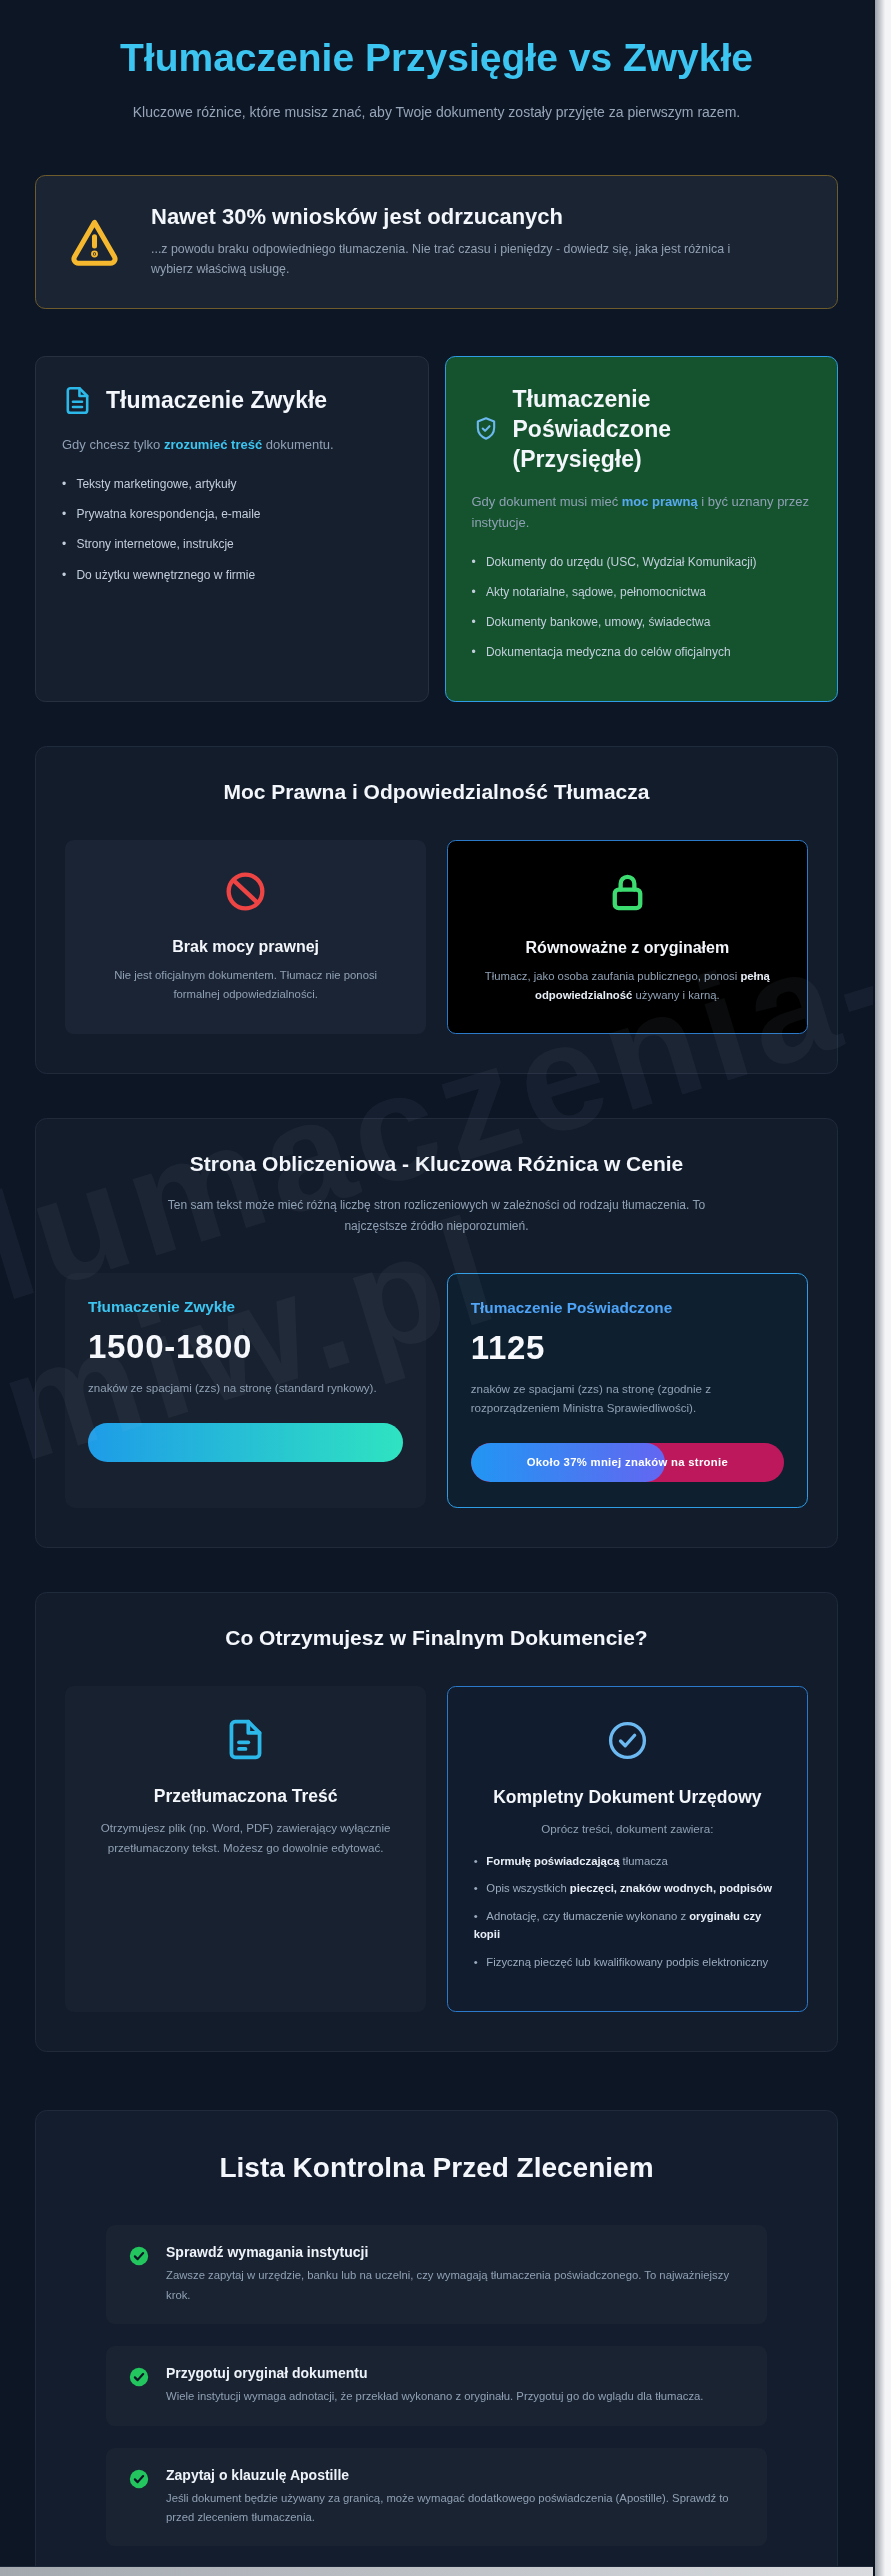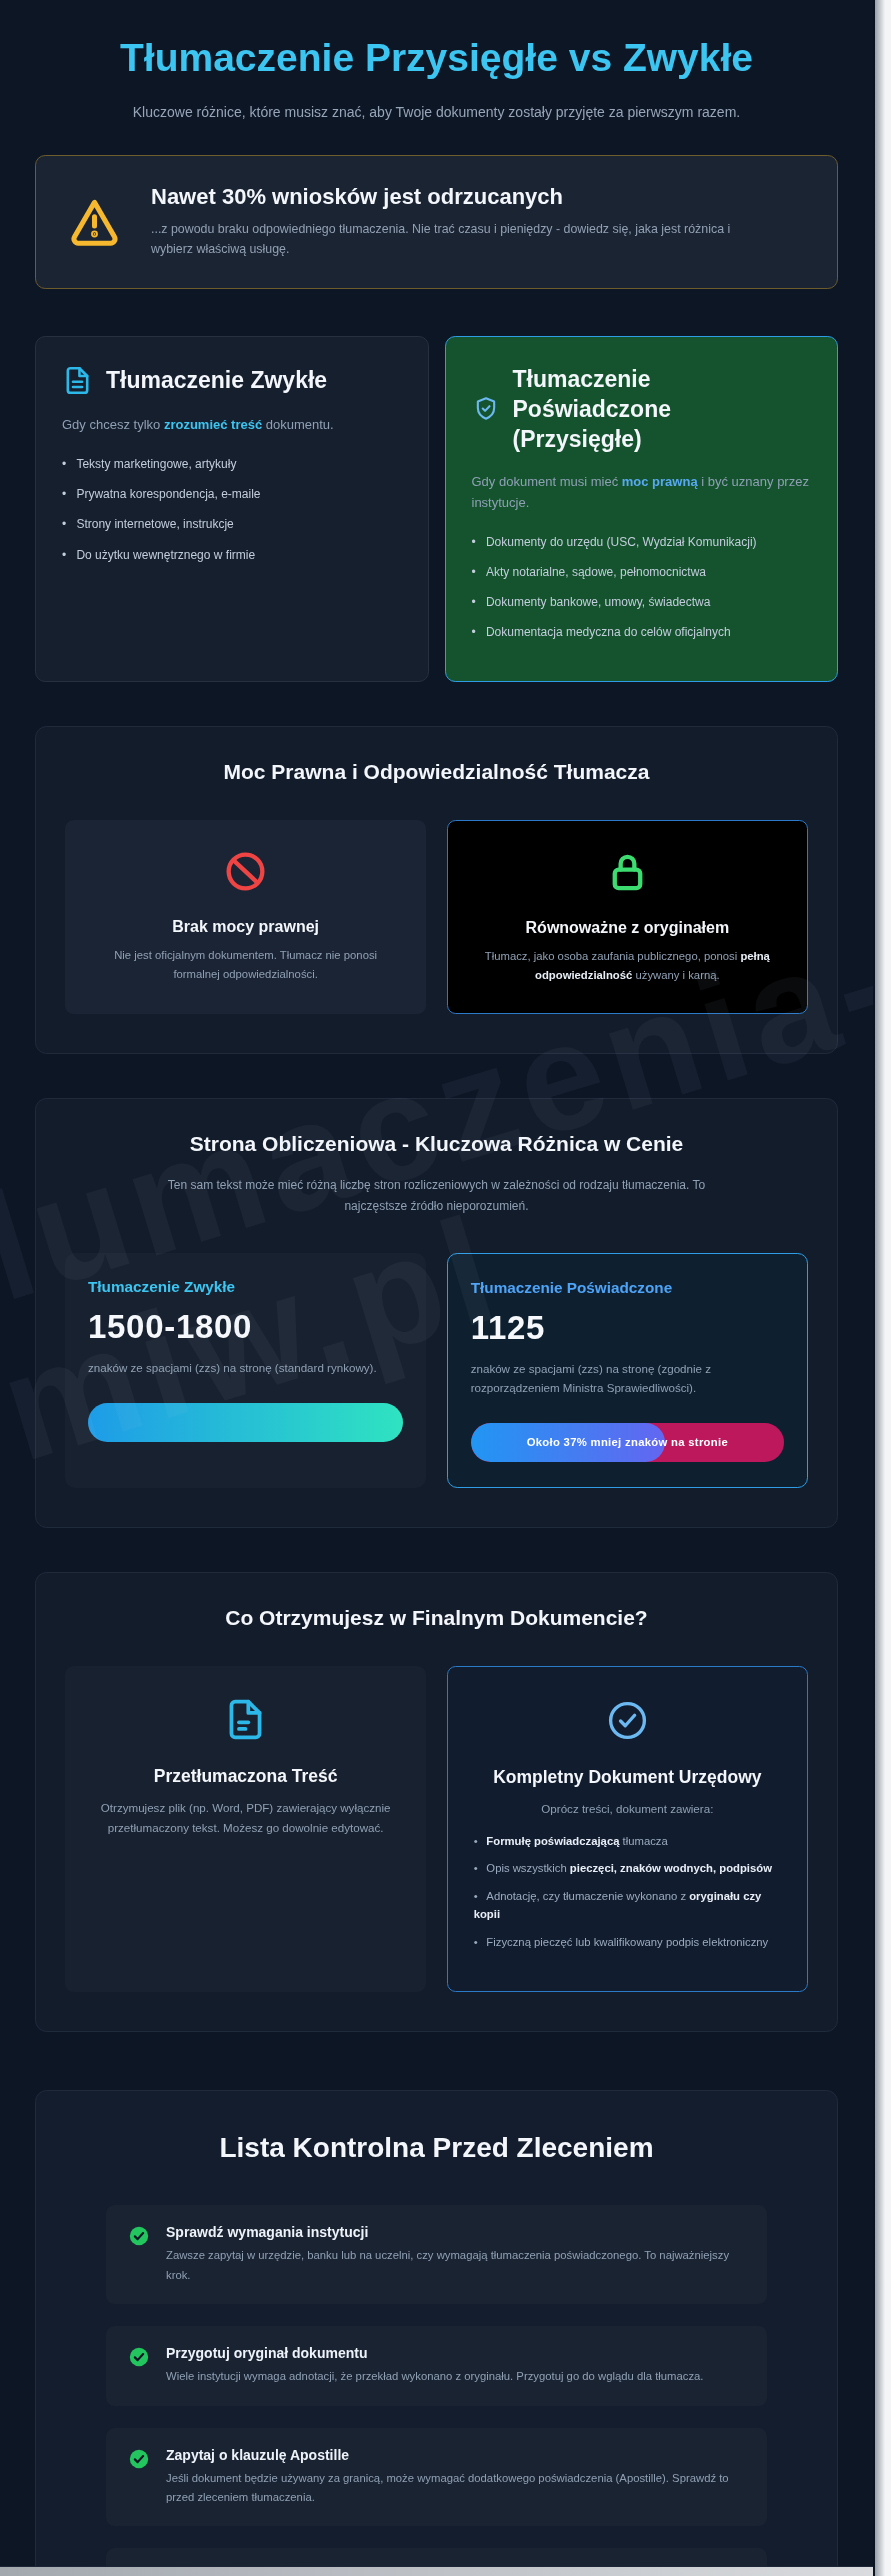--- a/index.html
+++ b/index.html
@@ -13,21 +13,21 @@
   .watermark { position:absolute; top:1040px; left:-65px; z-index:6; pointer-events:none;
     transform:rotate(-17deg); font-weight:700; font-size:151px; line-height:1.05;
     color:rgba(198,213,234,0.05); letter-spacing:7.3px; white-space:nowrap; }
   .watermark .wm2 { margin-left:29px; }
 
   
   h1 { text-align:center; color:#3cc5f0; font-size:39px; line-height:1.2; font-weight:700; max-width:669px; margin:0 auto; }
   .subtitle { text-align:center; color:#97a5b8; font-size:14px; line-height:1.6; max-width:720px; margin:19px auto 0; }
 
   
-  .alert { margin-top:32px; background:#1a2433; border:0.7px solid #6e5c2d; border-radius:10.2px;
+  .alert { margin-top:52px; background:#1a2433; border:0.7px solid #6e5c2d; border-radius:10.2px;
     padding:28px 31px; display:flex; align-items:center; gap:29px; }
   .alert-icon svg { display:block; }
   .alert h2 { color:#f3f6fa; font-size:22px; font-weight:700; margin-bottom:8.7px; }
   .alert p { color:#92a0b3; font-size:12.4px; line-height:1.65; max-width:611px; }
 
   
   .usage-grid { margin-top:47px; display:grid; grid-template-columns:1fr 1fr; gap:16px; align-items:stretch; }
   .ucard { border-radius:10.2px; padding:28px 26px; }
   .ucard.regular { background:#161f2e; border:0.7px solid #26303f; }
   .ucard.certified { background:#14532d; border:1.5px solid #2e9de6; }

